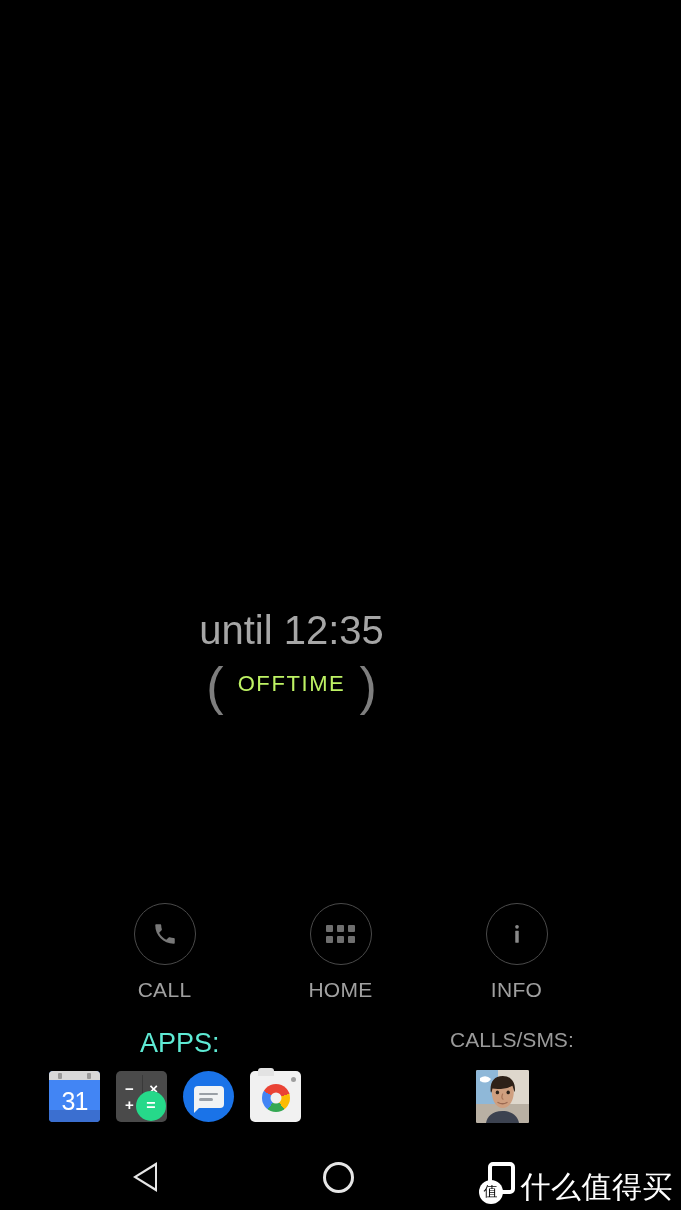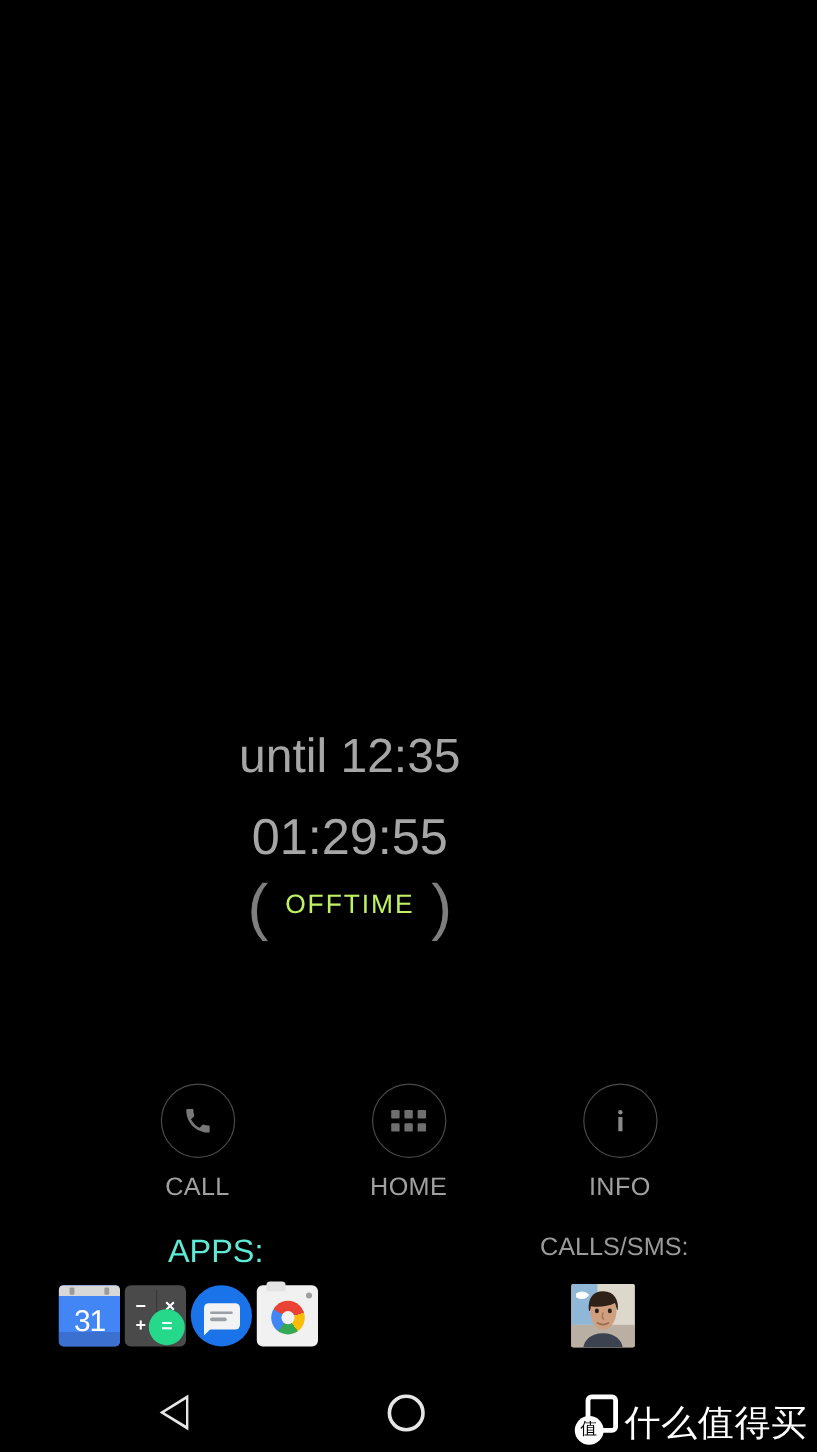--- a/index.html
+++ b/index.html
@@ -163,21 +163,21 @@
     color: #9a9a9a;
     font-size: 21px;
   }
 
   
   .app-row {
     position: absolute;
     top: 1071px;
     left: 49px;
     display: flex;
-    gap: 4px;
+    gap: 16px;
   }
   .app-icon {
     width: 51px;
     height: 51px;
     position: relative;
   }
 
   
   .cal {
     border-radius: 4px;
@@ -450,21 +450,20 @@
 </style>
 </head>
 <body>
 
 <div class="screen">
 
 
 
   <div class="timer-block">
     <div class="until-line">until 12:35</div>
-    <div class="countdown-line">01:29:55</div>
     <div class="profile-line">
       <span class="paren">(</span>
       <span class="profile-name">OFFTIME</span>
       <span class="paren">)</span>
     </div>
   </div>
 
   <div class="action-row">
 
     <div class="action-item">

